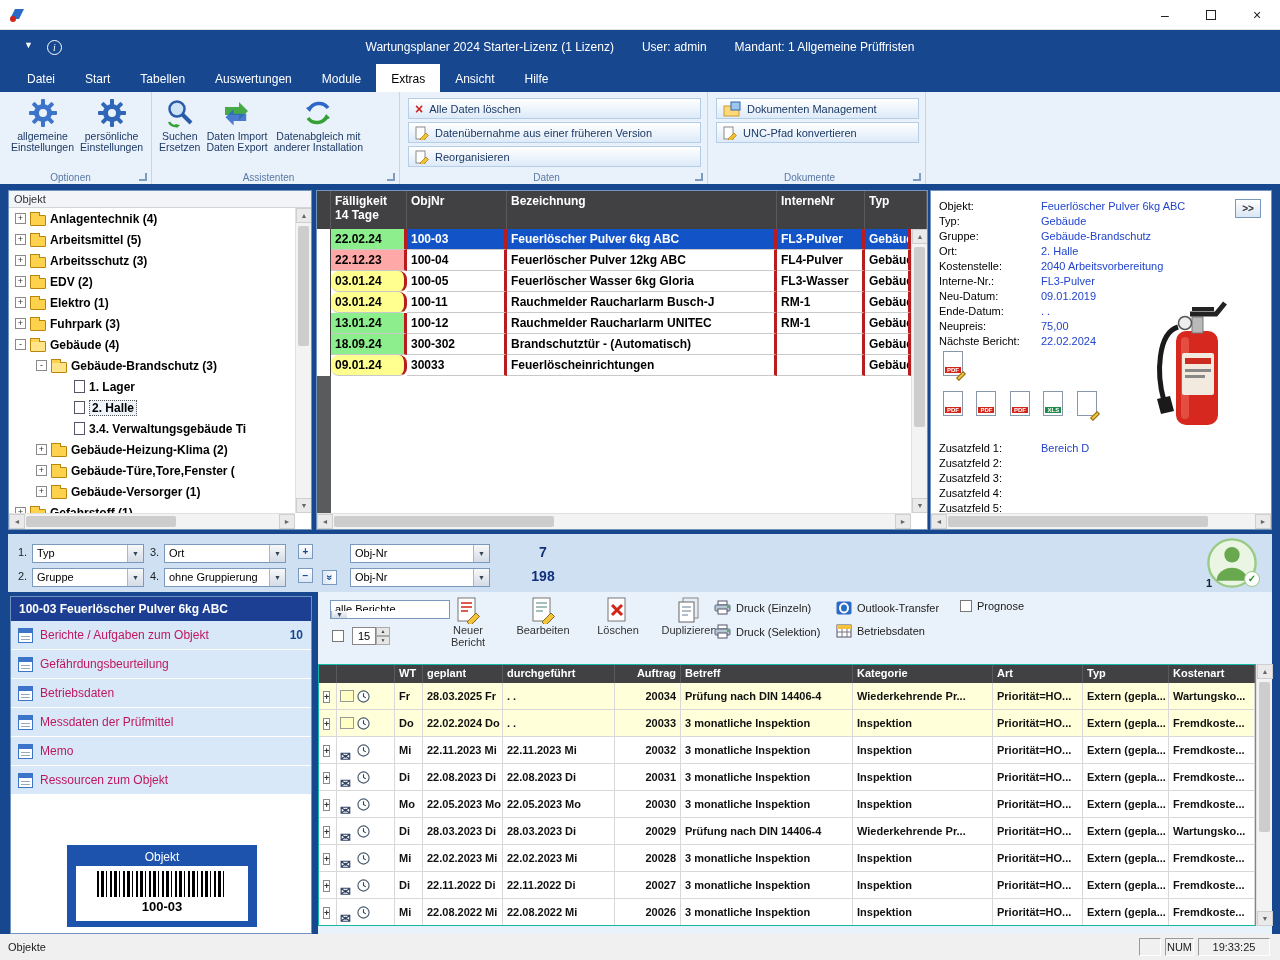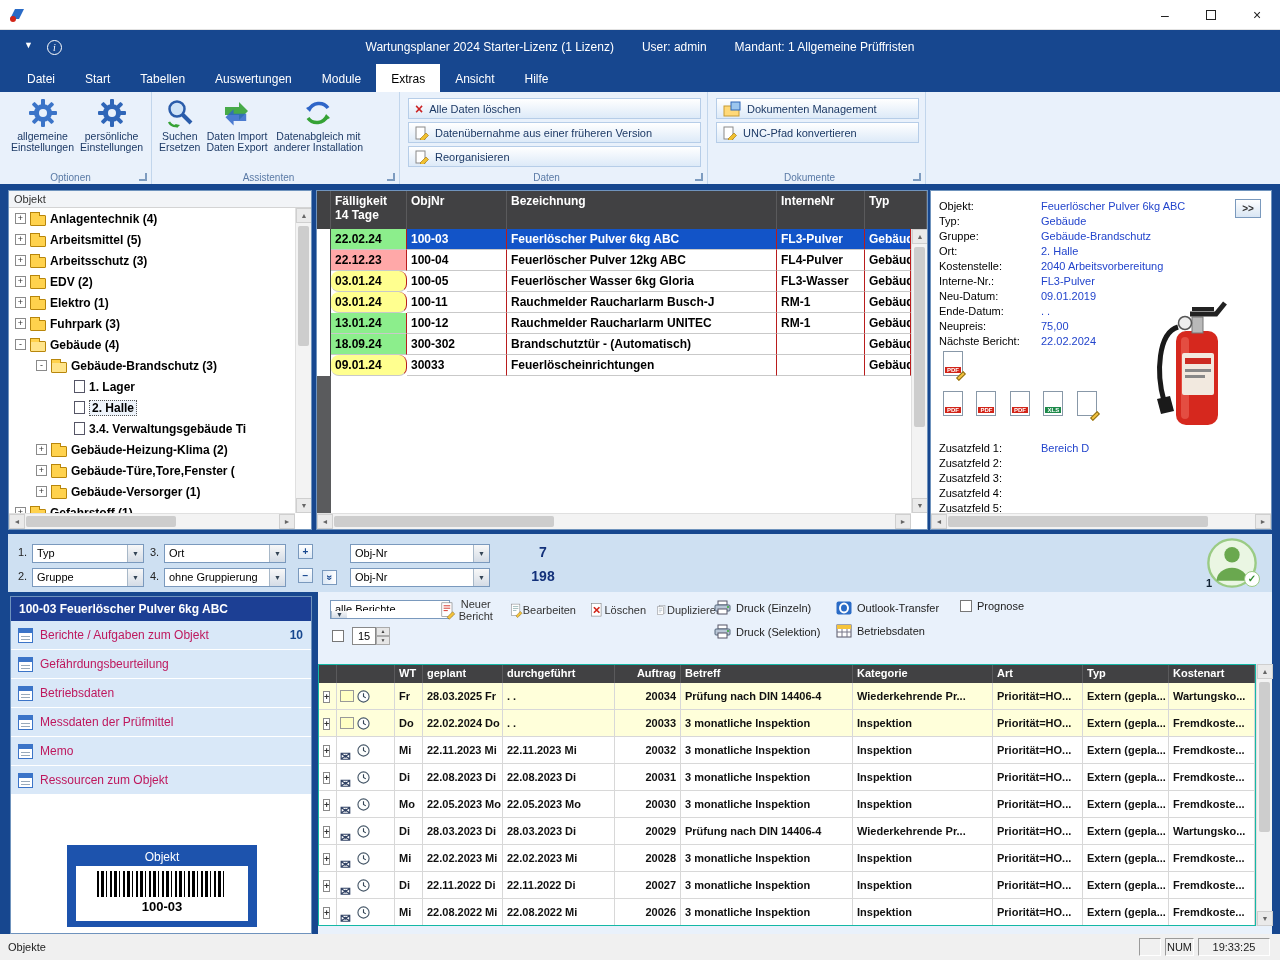--- a/index.html
+++ b/index.html
@@ -75,21 +75,21 @@
   .mtc { padding:2px 4px; white-space:nowrap; overflow:hidden; flex:none; }
   .mt-marker { width:14px; }
   .mt-date { width:76px; }
   .mt-obj { width:100px; }
   .mt-bez { width:270px; }
   .mt-int { width:88px; }
   .mt-typ { flex:1; }
   .mt-markerfill { position:absolute; left:0; top:38px; width:14px; height:286px; background:#5a5b5d; z-index:0; }
   .mt-body { position:absolute; top:38px; left:0; right:16px; bottom:16px; z-index:1; }
   .mtrow { display:flex; height:21px; font-weight:bold; font-size:12px; background:#fff; }
-  .mtrow .mtc { border-right:1px solid #b91c1c; border-bottom:1px solid #c9c9c9; line-height:16px; }
+  .mtrow .mtc { border-right:3px solid #b91c1c; border-bottom:1px solid #c9c9c9; line-height:16px; }
   .mtrow.selected .mtc { background:#1254c8; color:#fff; }
   .mtrow .mt-marker { background:transparent !important; color:#fff; font-size:9px; line-height:17px; padding:0 1px; border-right:1px solid #444; border-bottom:none; }
   .c-green { background:#8cee8c !important; color:#000 !important; }
   .c-red { background:#ffa8a8 !important; color:#000 !important; }
   .c-yellow { background:#ffff8f !important; color:#000 !important;border-radius:8px; }
 
   
   .detail { left:930px; top:190px; width:342px; height:340px; }
   .df-rows { position:absolute; top:8px; left:8px; right:40px; }
   .df-row { display:flex; font-size:11px; line-height:15px; }
@@ -129,21 +129,21 @@
   .doc-ic::after { content:""; position:absolute; top:7px; left:2px; right:2px; height:1px; background:#9ab; box-shadow:0 3px 0 #9ab; }
   .barcode-box { position:absolute; left:56px; top:248px; width:190px; height:82px; background:#1d53ad; padding:3px; }
   .bc-title { color:#fff; font-size:12px; text-align:center; height:18px; line-height:18px; }
   .bc-white { background:#fff; height:55px; margin:0 6px; padding-top:5px; }
   .bc-stripes { height:26px; width:130px; margin:0 auto; background:repeating-linear-gradient(90deg,#000 0 2px,#fff 2px 4px,#000 4px 7px,#fff 7px 9px,#000 9px 10px,#fff 10px 13px); }
   .bc-code { text-align:center; font-size:13px; font-weight:bold; color:#000; margin-top:2px; }
 
   
   .reports { position:absolute; left:318px; top:592px; width:954px; height:342px; background:#e9f1fb; }
   .rep-toolbar { position:absolute; top:0; left:0; right:0; height:72px; }
-  .tb-bigbtn { position:absolute; display:flex; flex-direction:row; align-items:center; font-size:11px; color:#333; text-align:center; line-height:12px; }
+  .tb-bigbtn { position:absolute; display:flex; flex-direction:column; align-items:center; font-size:11px; color:#333; text-align:center; line-height:12px; }
   .tb-txtbtn { position:absolute; display:flex; align-items:center; gap:5px; font-size:11px; color:#222; }
   .cb { width:12px; height:12px; background:#fff; border:1px solid #777; flex:none; }
   .spin { position:absolute; display:flex; }
   .spin-val { width:24px; height:18px; border:1px solid #888; background:#fff; font-size:11px; text-align:center; line-height:16px; }
   .spin-btns { display:flex; flex-direction:column; }
   .spin-b { width:14px; height:9px; border:1px solid #aaa; background:#e6e6e6; font-size:5px; line-height:7px; text-align:center; color:#444; }
 
   .btable { position:absolute; left:0; top:72px; width:938px; height:262px; background:#fff; border:1px solid #14b8a6; overflow:hidden; }
   .bt-head { display:flex; height:18px; background:#414143; color:#fff; font-size:11px; font-weight:bold; }
   .bt-head .bt-c { border-right:1px solid #5a5a5c; padding:2px 4px; }

